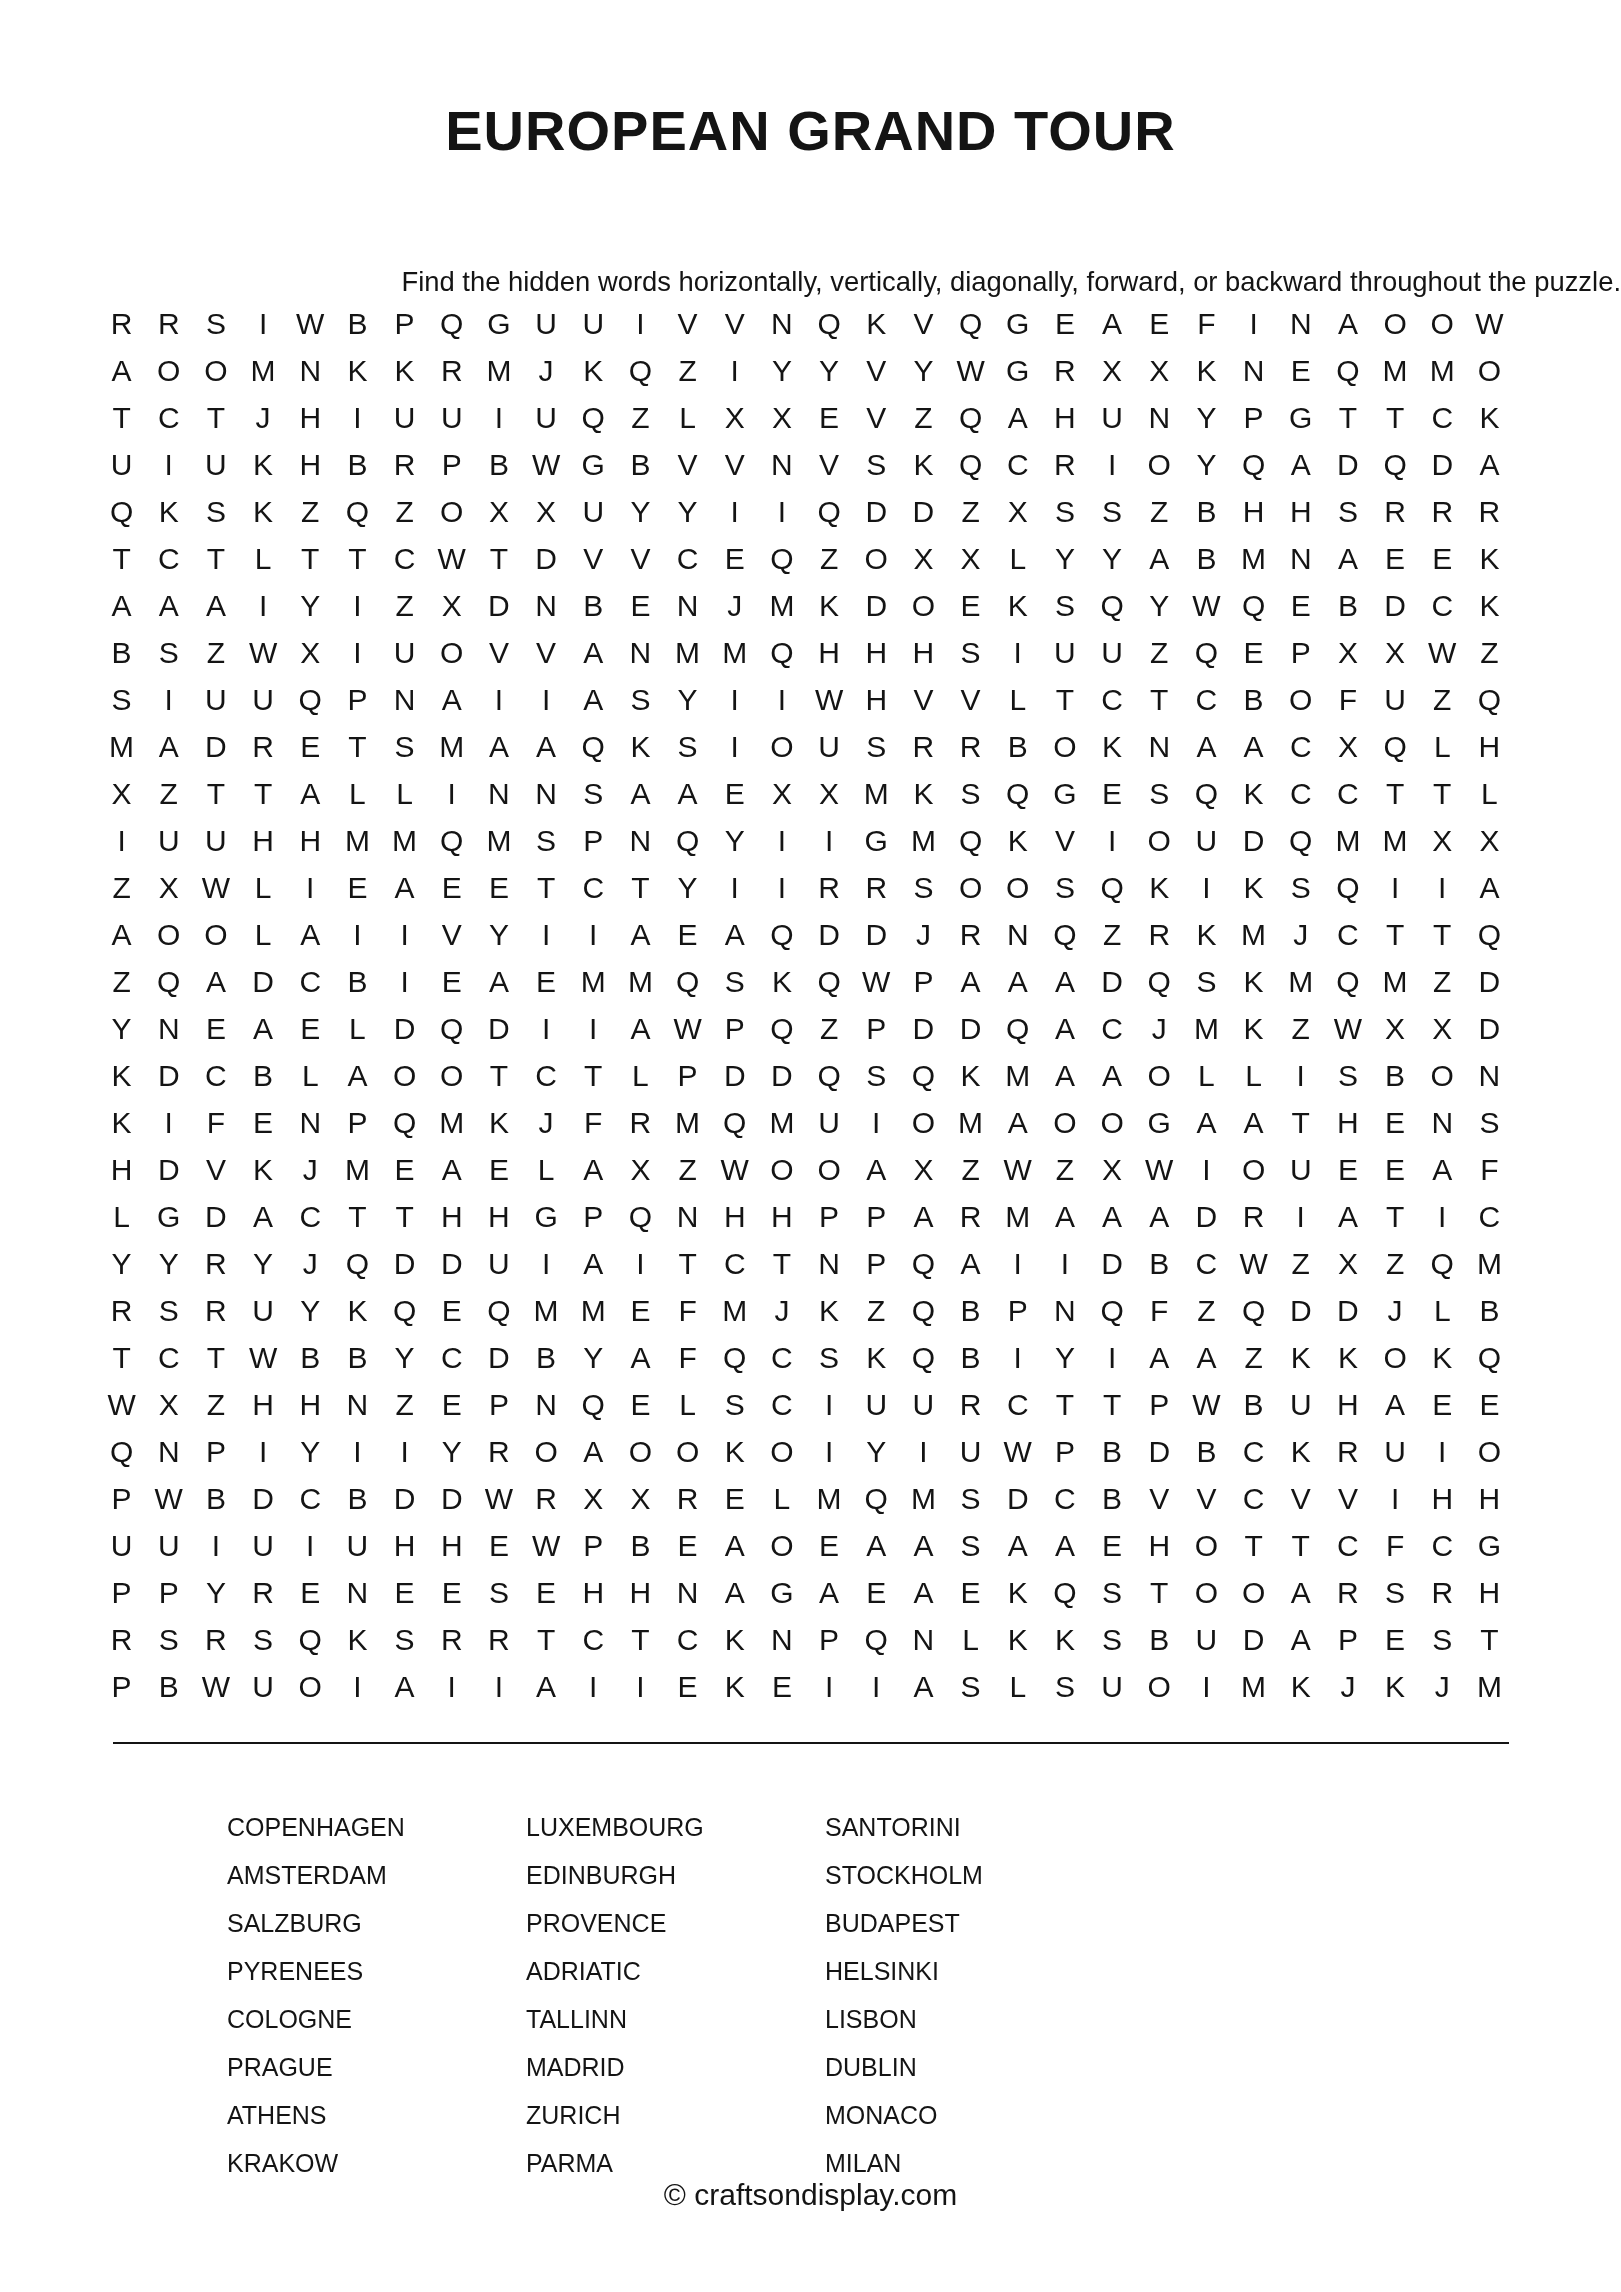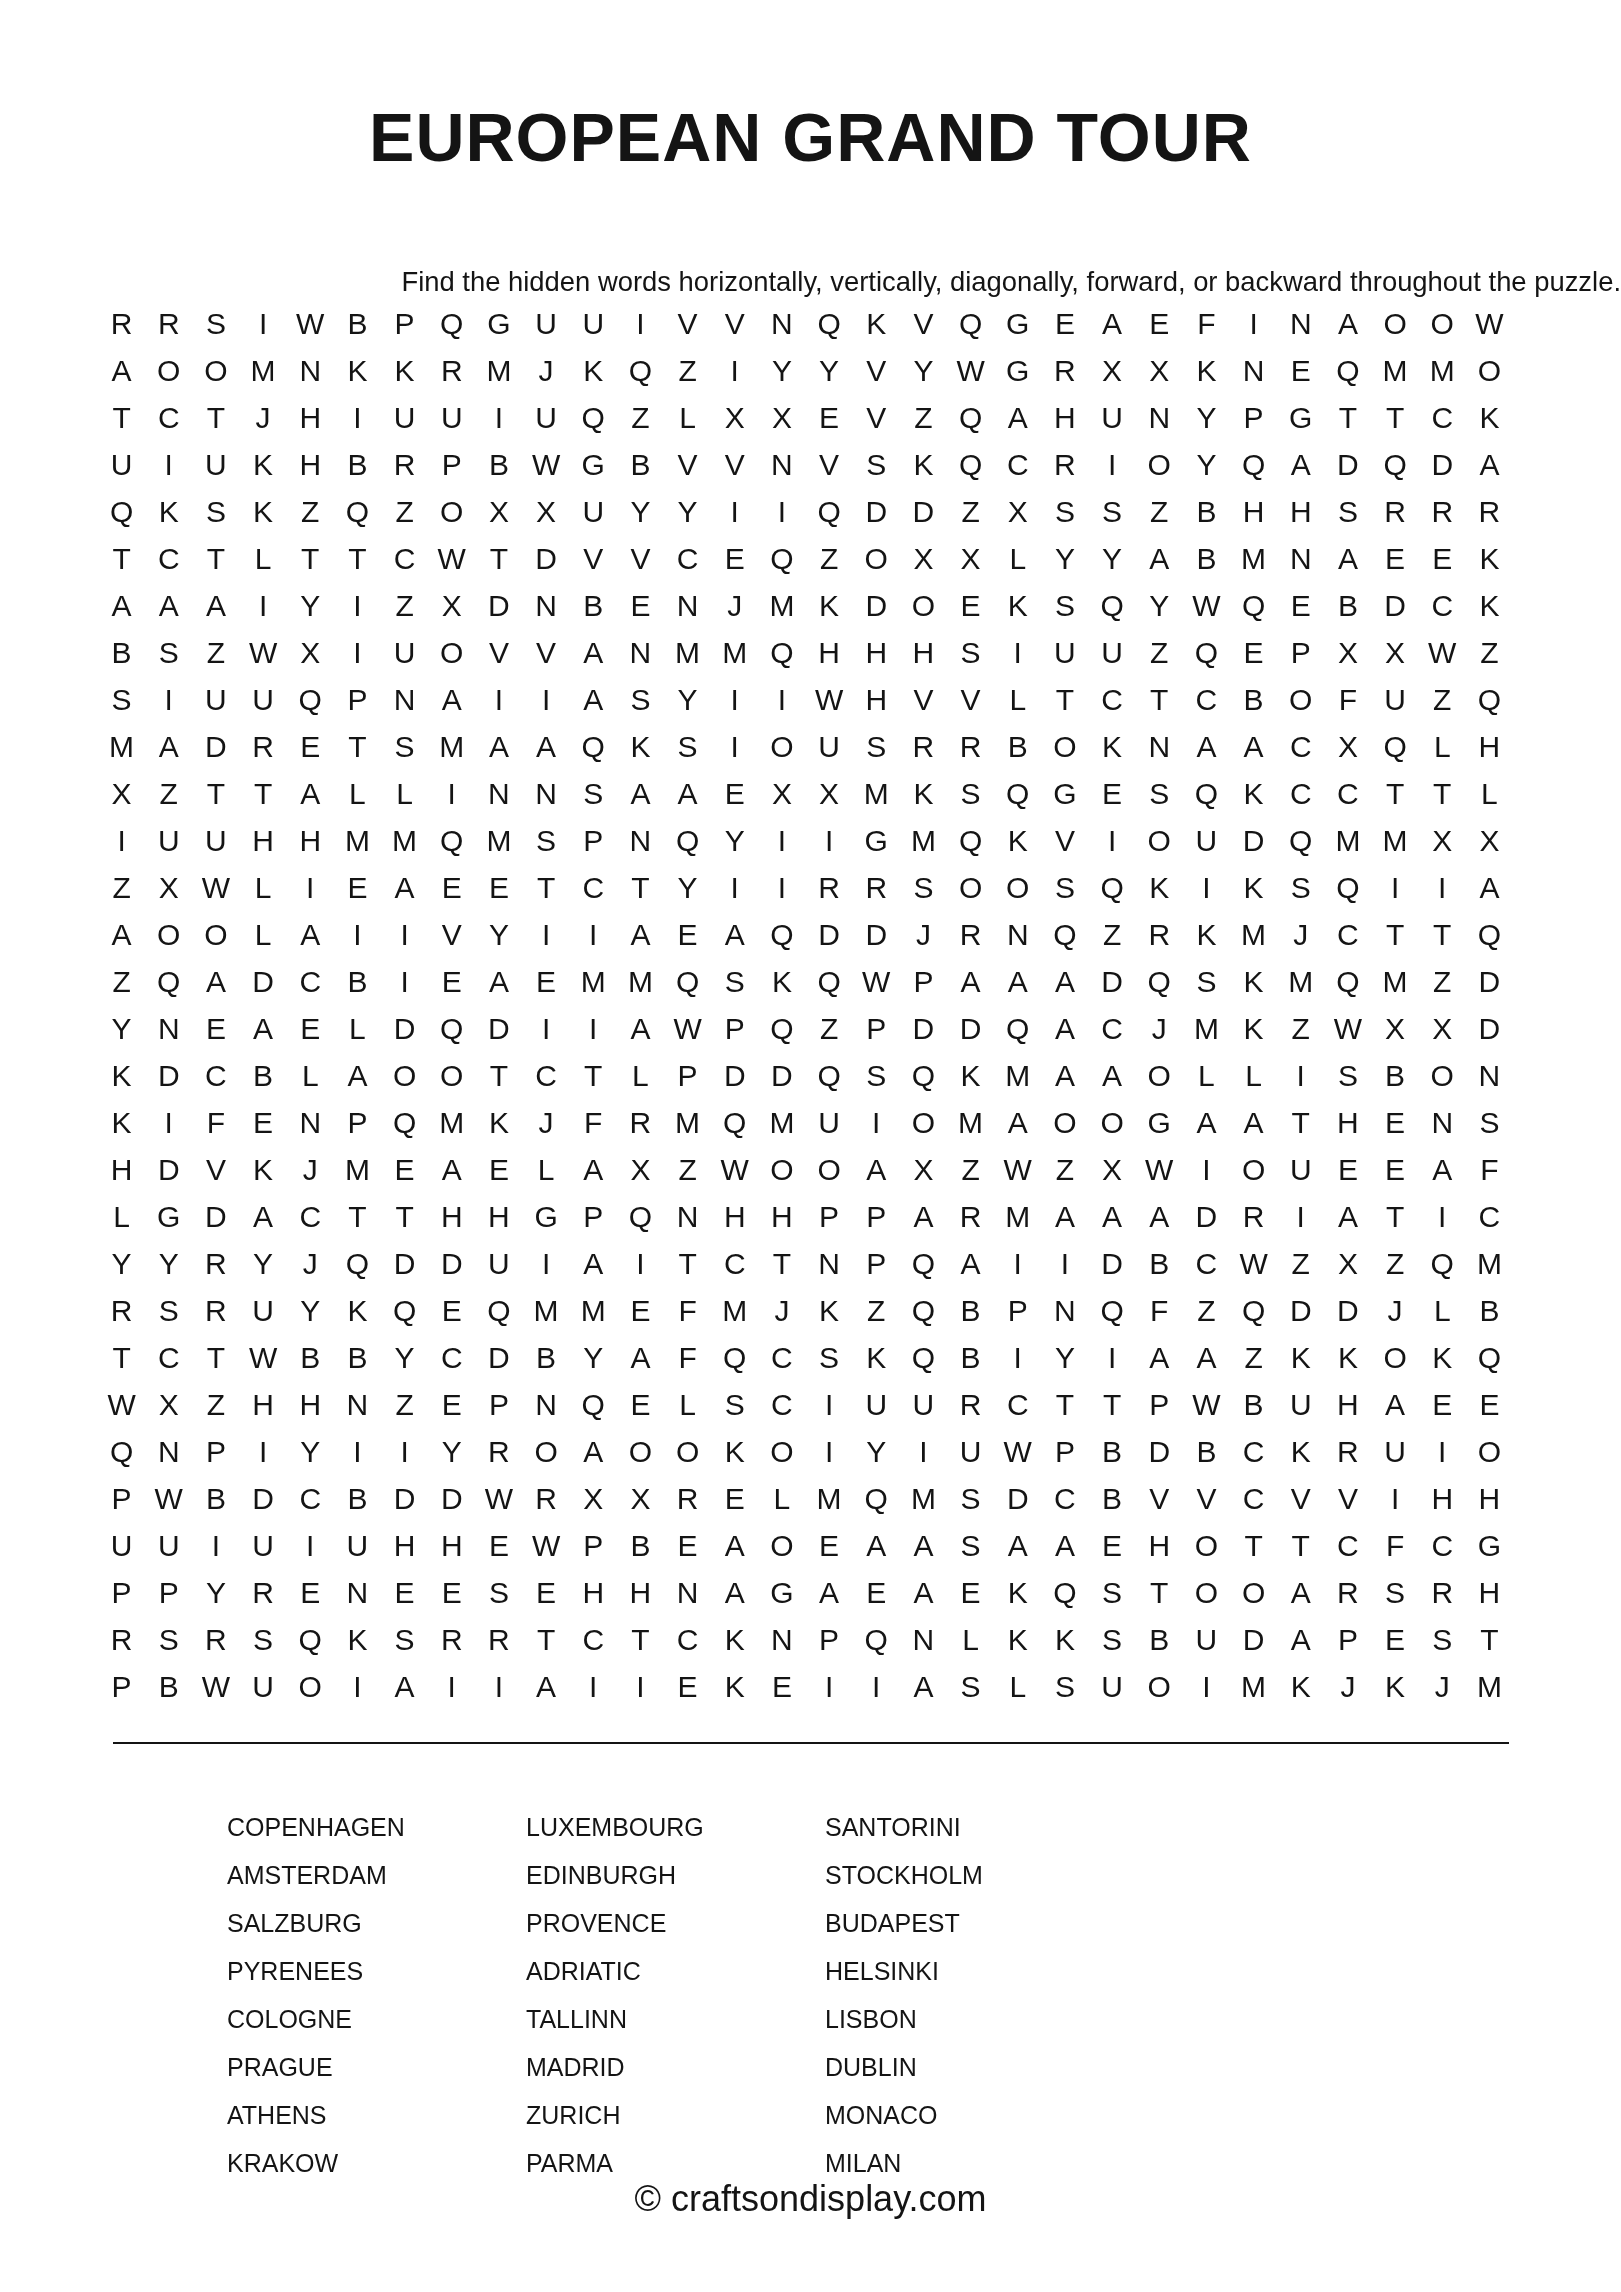--- a/index.html
+++ b/index.html
@@ -16,21 +16,21 @@
     font-family: "Liberation Sans", sans-serif;
     overflow: hidden;
   }
   .title {
     position: absolute;
     top: 98px;
     left: 0;
     width: 100%;
     margin: 0;
     text-align: center;
-    font-size: 68px;
+    font-size: 56px;
     font-weight: 700;
     letter-spacing: 1px;
     color: #141414;
   }
   .instruction {
     position: absolute;
     top: 266px;
     left: 0;
     width: 100%;
     margin: 0;
@@ -82,21 +82,21 @@
     font-weight: 400;
     color: #141414;
     white-space: nowrap;
   }
   .footer {
     position: absolute;
     top: 2178px;
     left: 0;
     width: 100%;
     text-align: center;
-    font-size: 36px;
+    font-size: 30px;
     font-weight: 400;
     color: #141414;
   }
 </style>
 </head>
 <body>
 
 <div class="page">
 
   <h1 class="title">EUROPEAN GRAND TOUR</h1>

